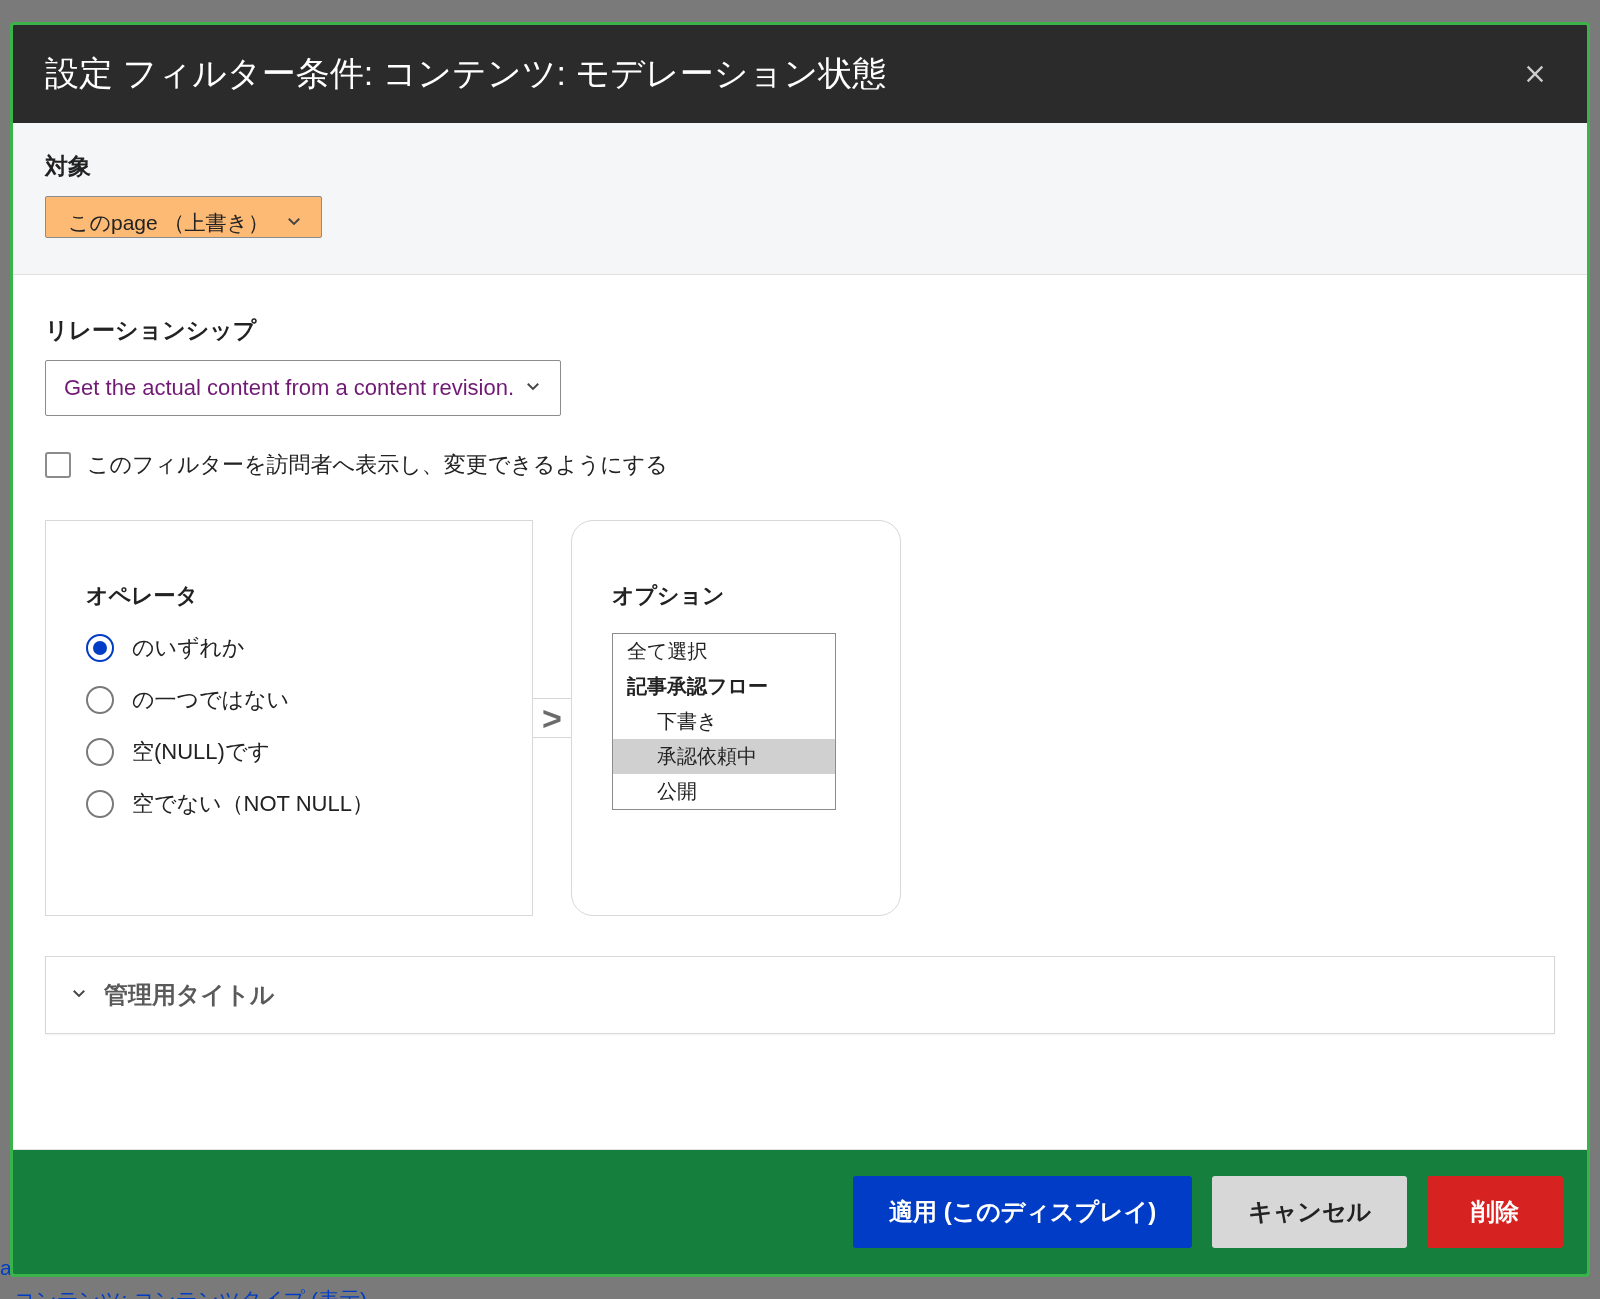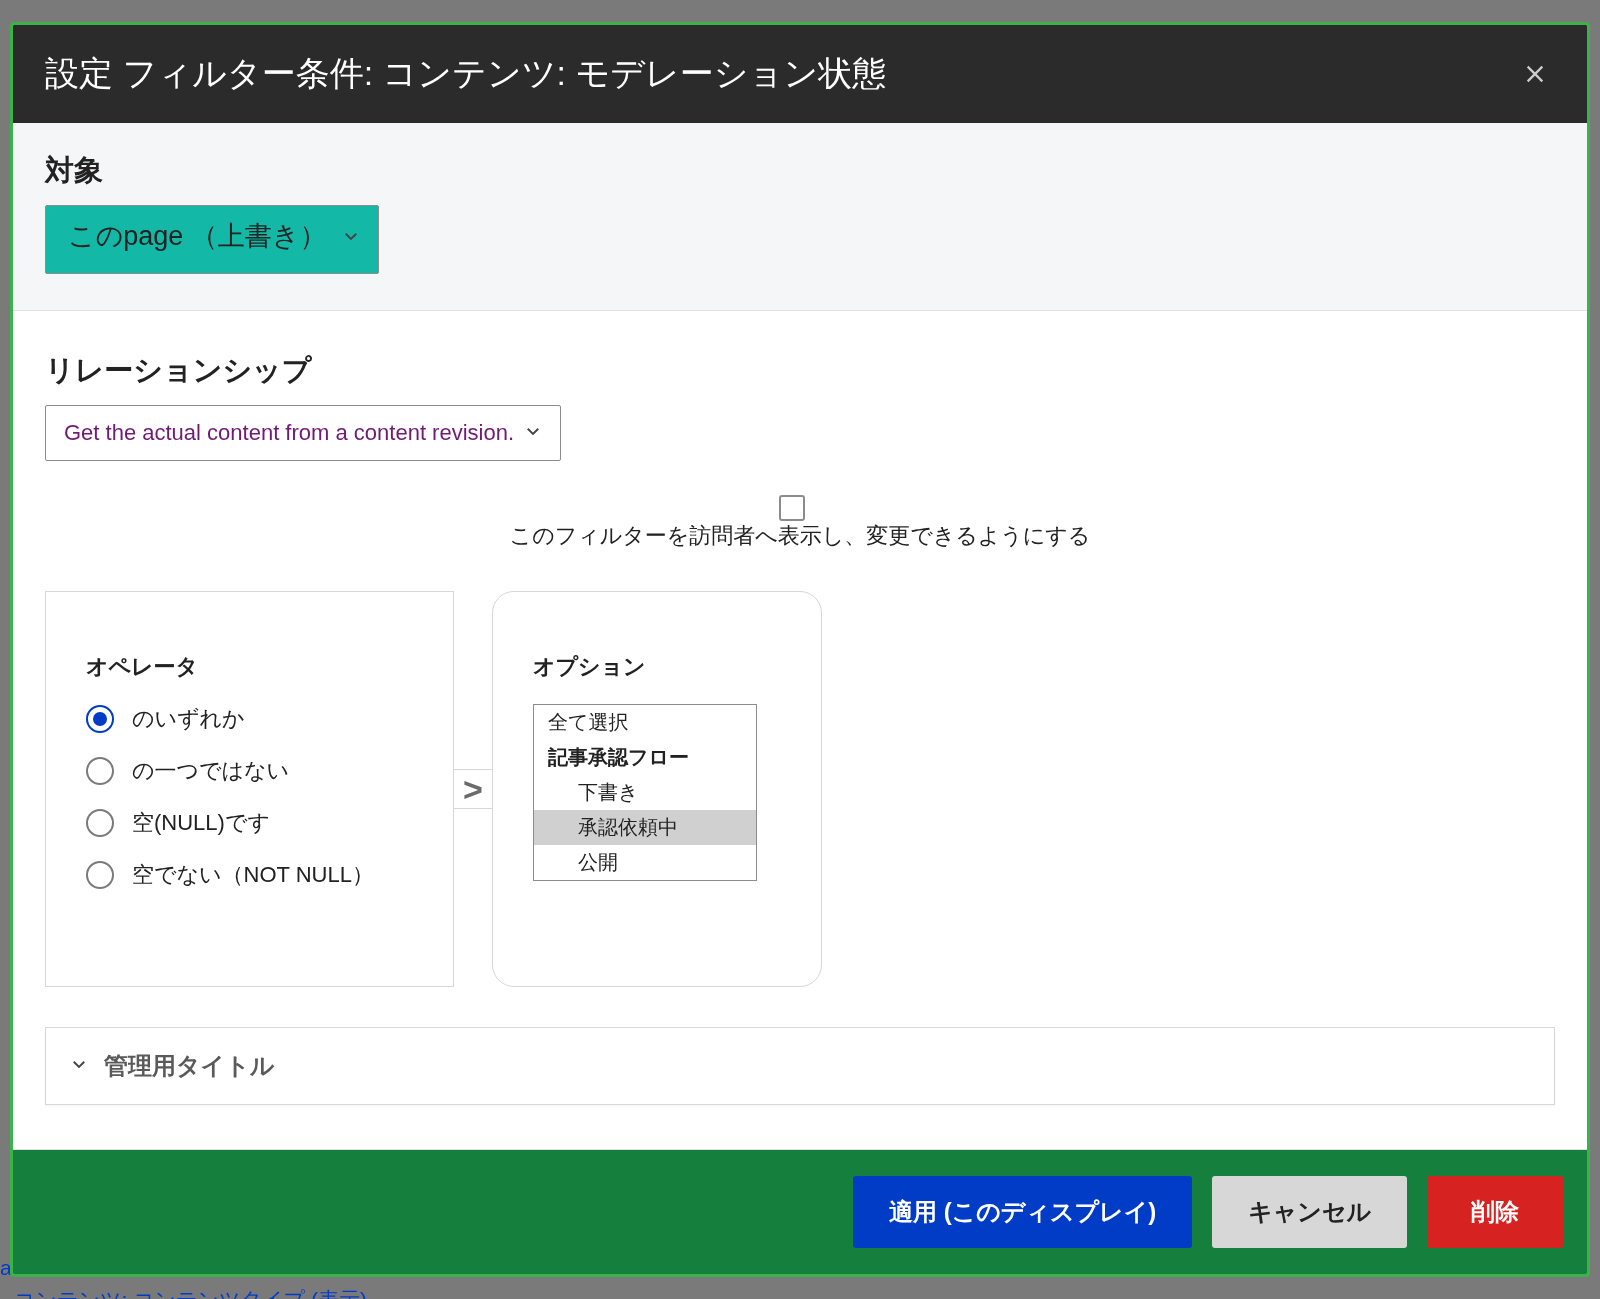--- a/index.html
+++ b/index.html
@@ -38,51 +38,51 @@
     width: 40px; height: 40px;
     display: flex; align-items: center; justify-content: center;
     color: #ddd; font-size: 30px; cursor: pointer;
   }
   .close-btn svg { width: 22px; height: 22px; stroke: #ccc; stroke-width: 2.5; }
   .section-for {
     background: #f5f6f7;
     border-bottom: 1px solid #e1e1e1;
     padding: 28px 32px 36px 32px;
   }
-  .label { font-size: 29px; font-weight: 700; margin-bottom: 14px; }
+  .label { font-size: 23px; font-weight: 700; margin-bottom: 14px; }
   .select {
     display: inline-flex; align-items: center;
-    border: 1px solid #8c8c8c; background: #14b8a6;
-    padding: 12px 18px 19px 22px; border-radius: 2px;
-    font-size: 27px; cursor: pointer;
+    border: 1px solid #8c8c8c; background: #fdba74;
+    padding: 12px 18px 0 22px; border-radius: 2px;
+    font-size: 21px; cursor: pointer;
   }
   .select .chev { margin-left: 16px; }
   .chev svg { width: 18px; height: 18px; stroke: #444; stroke-width: 2.5; fill: none; }
   .body {
     flex: 1 1 auto;
     padding: 40px 32px 30px 32px;
   }
   .rel-select {
     display: inline-flex; align-items: center;
     border: 1px solid #8c8c8c; background: #fff;
     padding: 14px 18px; border-radius: 2px;
     font-size: 22px; cursor: pointer;
     color: #701a75;
   }
   .rel-select .chev { margin-left: 10px; }
-  .checkbox-row { display: flex; align-items: center; margin-top: 34px; flex-direction: column; }
+  .checkbox-row { display: flex; align-items: center; margin-top: 34px; }
   .checkbox {
     width: 26px; height: 26px; border: 2px solid #8c8c8c; border-radius: 3px;
     margin-right: 16px; cursor: pointer;
   }
   .op-row { display: flex; align-items: stretch; margin-top: 40px; }
   .op-panel, .opt-panel {
     border: 1px solid #d7d7d7; background: #fff;
   }
-  .op-panel { width: 409px; padding: 60px 40px 80px 40px; }
+  .op-panel { width: 488px; padding: 60px 40px 80px 40px; }
   .opt-panel { width: 330px; padding: 60px 30px 80px 40px; border-radius: 22px; }
   .op-title { font-size: 22px; font-weight: 700; margin-bottom: 22px; }
   .radio-row { display: flex; align-items: center; margin-bottom: 22px; cursor: pointer; }
   .radio {
     width: 28px; height: 28px; border: 2px solid #7a7a7a; border-radius: 50%;
     margin-right: 18px; display: flex; align-items: center; justify-content: center;
   }
   .radio.checked { border-color: #003cc5; }
   .radio.checked::after {
     content: ""; width: 14px; height: 14px; background: #003cc5; border-radius: 50%;

